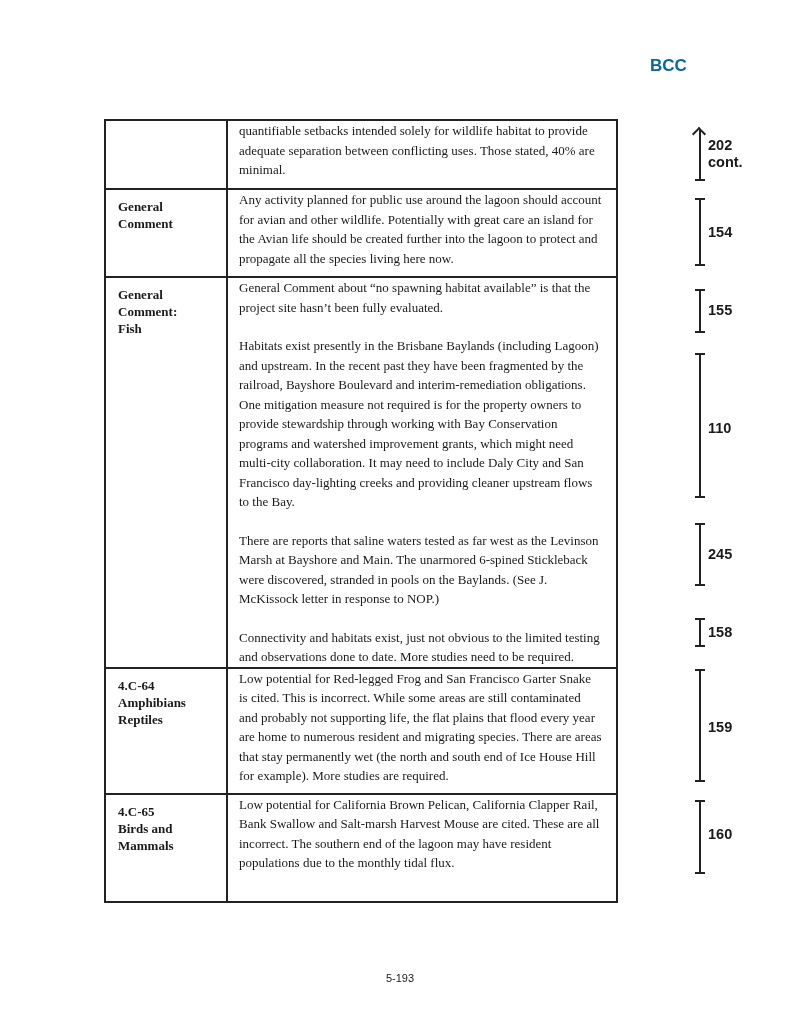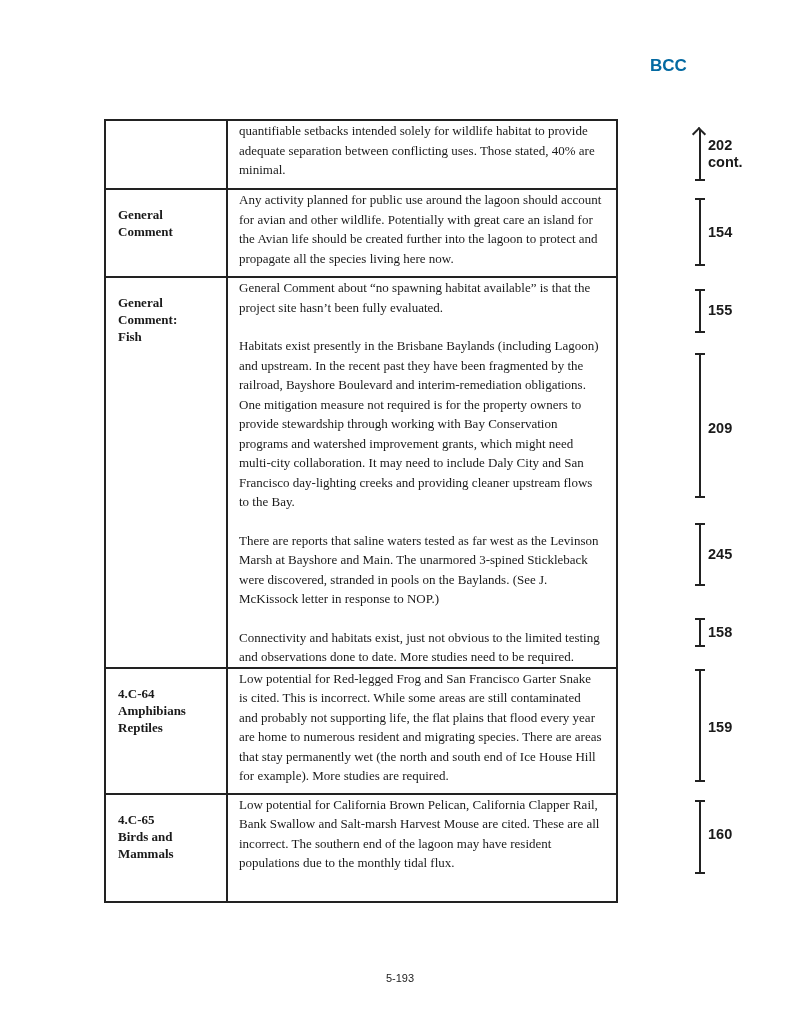--- a/index.html
+++ b/index.html
@@ -15,21 +15,21 @@
     table.comments {
       position: absolute; left: 104px; top: 119px; width: 514px;
       border-collapse: collapse; table-layout: fixed;
       font-family: "Liberation Serif", serif; font-size: 13px; line-height: 19.5px;
     }
     table.comments td {
       border: 2px solid #222; vertical-align: top; padding: 0;
     }
     td.label-cell { width: 120px; }
     td.label-cell .label {
-      font-weight: bold; padding: 16px 0 0 12px; white-space: pre-line; line-height: 17px;
+      font-weight: bold; padding: 8px 0 0 12px; white-space: pre-line; line-height: 17px;
     }
     td.text-cell .para { padding: 0 14px 0 11px; }
     .row-0 td { height: 67px; }
     .row-0 .para { padding-top: 6px; }
     .row-1 td { height: 86px; }
     .row-1 .para { padding-top: 6px; }
     .row-2 td { height: 378px; }
     .row-2 .para { padding-top: 6px; }
     .row-2 .para + .para { padding-top: 19px; }
     .row-3 td { height: 124px; margin-left: 8px; }
@@ -86,21 +86,21 @@
   </tr>
   <tr class="row-2">
     <td class="label-cell">
           <div class="label">General
 Comment:
 Fish</div>
         </td>
     <td class="text-cell">
       <div class="para">General Comment about “no spawning habitat available” is that the project site hasn’t been fully evaluated.</div>
       <div class="para">Habitats exist presently in the Brisbane Baylands (including Lagoon) and upstream.  In the recent past they have been fragmented by the railroad, Bayshore Boulevard and interim-remediation obligations. One mitigation measure not required is for the property owners to provide stewardship through working with Bay Conservation programs and watershed improvement grants, which might need multi-city collaboration.  It may need to include Daly City and San Francisco day-lighting creeks and providing cleaner upstream flows to the Bay.</div>
-      <div class="para">There are reports that saline waters tested as far west as the Levinson Marsh at Bayshore and Main. The unarmored 3-spined Stickleback were discovered, stranded in pools on the Baylands. (See J. McKissock letter in response to NOP.)</div>
+      <div class="para">There are reports that saline waters tested as far west as the Levinson Marsh at Bayshore and Main. The unarmored 6-spined Stickleback were discovered, stranded in pools on the Baylands. (See J. McKissock letter in response to NOP.)</div>
       <div class="para">Connectivity and habitats exist, just not obvious to the limited testing and observations done to date.  More studies need to be required.</div>
     </td>
   </tr>
   <tr class="row-3">
     <td class="label-cell">
           <div class="label">4.C-64
 Amphibians
 Reptiles</div>
         </td>
     <td class="text-cell">
@@ -137,21 +137,21 @@
   <div class="marker" style="top:289px;">
     <div class="cap" style="top:0;"></div>
     <div class="bar" style="top:0;height:44px;"></div>
     <div class="cap" style="top:42px;"></div>
     <div class="num" style="top:13px;">155</div>
   </div>
   <div class="marker" style="top:353px;">
     <div class="cap" style="top:0;"></div>
     <div class="bar" style="top:0;height:145px;"></div>
     <div class="cap" style="top:143px;"></div>
-    <div class="num" style="top:67px;">209</div>
+    <div class="num" style="top:67px;">110</div>
   </div>
   <div class="marker" style="top:523px;">
     <div class="cap" style="top:0;"></div>
     <div class="bar" style="top:0;height:63px;"></div>
     <div class="cap" style="top:61px;"></div>
     <div class="num" style="top:23px;">245</div>
   </div>
   <div class="marker" style="top:618px;">
     <div class="cap" style="top:0;"></div>
     <div class="bar" style="top:0;height:29px;"></div>

